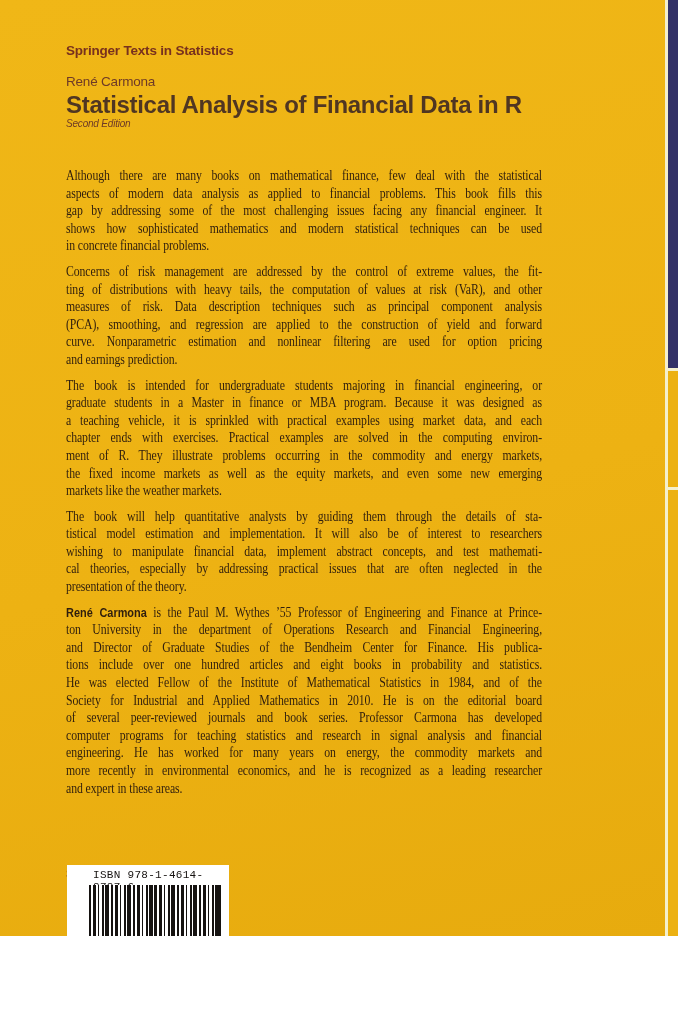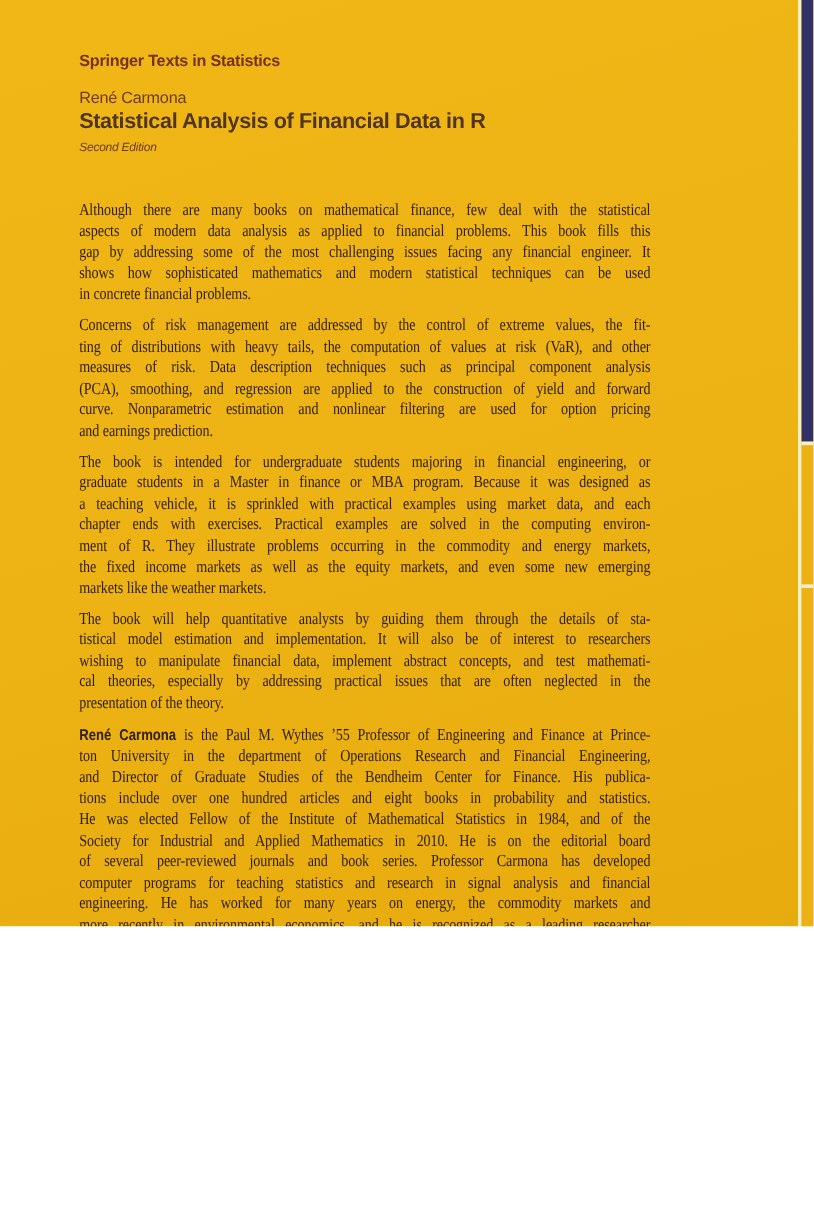--- a/index.html
+++ b/index.html
@@ -1,32 +1,32 @@
 <!DOCTYPE html>
 <html><head>
 <meta charset="utf-8">
 <style>
   html,body { margin:0; padding:0; background:#fff; }
   .page {
-    position:relative; width:678px; height:772px; overflow:hidden;
+    position:relative; width:678px; height:936px; overflow:hidden;
     background: linear-gradient(165deg, #f0b717 0%, #edb213 55%, #e7ab0e 100%);
     font-family:"Liberation Sans", sans-serif;
   }
 
   
   .edge-line-v { position:absolute; left:665px; top:0; width:3px; height:100%; background:#f4f0cd; }
   .spine { position:absolute; left:668px; top:0; width:10px; height:100%; background:#ecb112; }
   .spine-navy { position:absolute; top:0; left:0; right:0; height:368px; background:#323167; }
   .spine-sep { position:absolute; left:0; right:0; height:3px; background:#f4f0cd; }
   .sep1 { top:368px; } .sep2 { top:487px; }
 
   
   .series  { position:absolute; left:66px; top:43px;  font-size:13.5px; font-weight:700; color:#78311e; letter-spacing:-0.2px; }
   .author  { position:absolute; left:66px; top:74px;  font-size:13.5px; font-weight:400; color:#6e3a27; letter-spacing:-0.2px; }
-  .title   { position:absolute; left:66px; top:91px;  font-size:18px;   font-weight:700; color:#503622; letter-spacing:-0.3px; }
+  .title   { position:absolute; left:66px; top:91px;  font-size:24px;   font-weight:700; color:#503622; letter-spacing:-0.3px; }
   .edition { position:absolute; left:66px; top:118px; font-size:10px; font-style:italic; color:#6e3a27; letter-spacing:-0.2px; }
 
   
   #paragraphs {
     position:absolute; left:66px; top:167px; width:566px;
     transform:scaleX(0.841); transform-origin:0 0;
     font-family:"Liberation Serif", serif;
     font-size:14px; line-height:17.6px; color:#2f1e0e; letter-spacing:-0.1px;
   }
   .para { margin:0 0 8px 0; }

